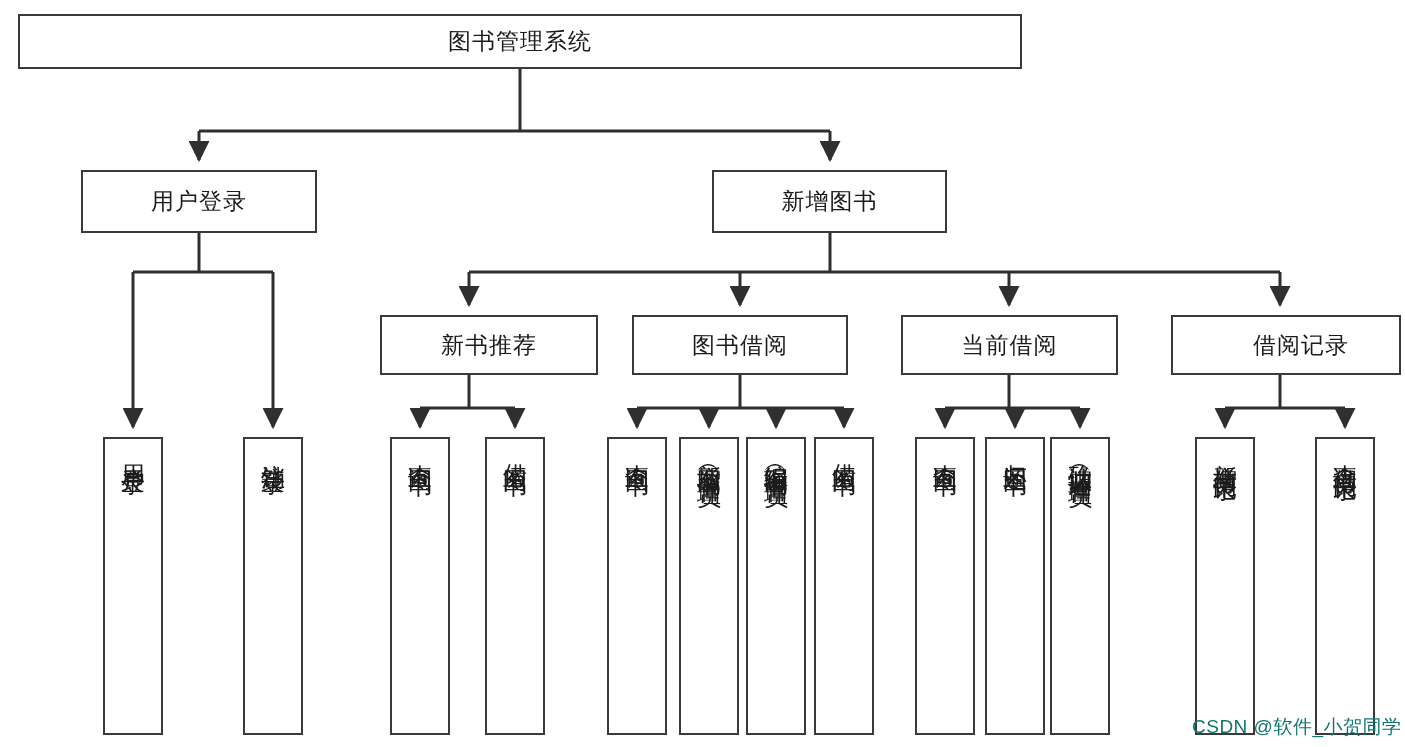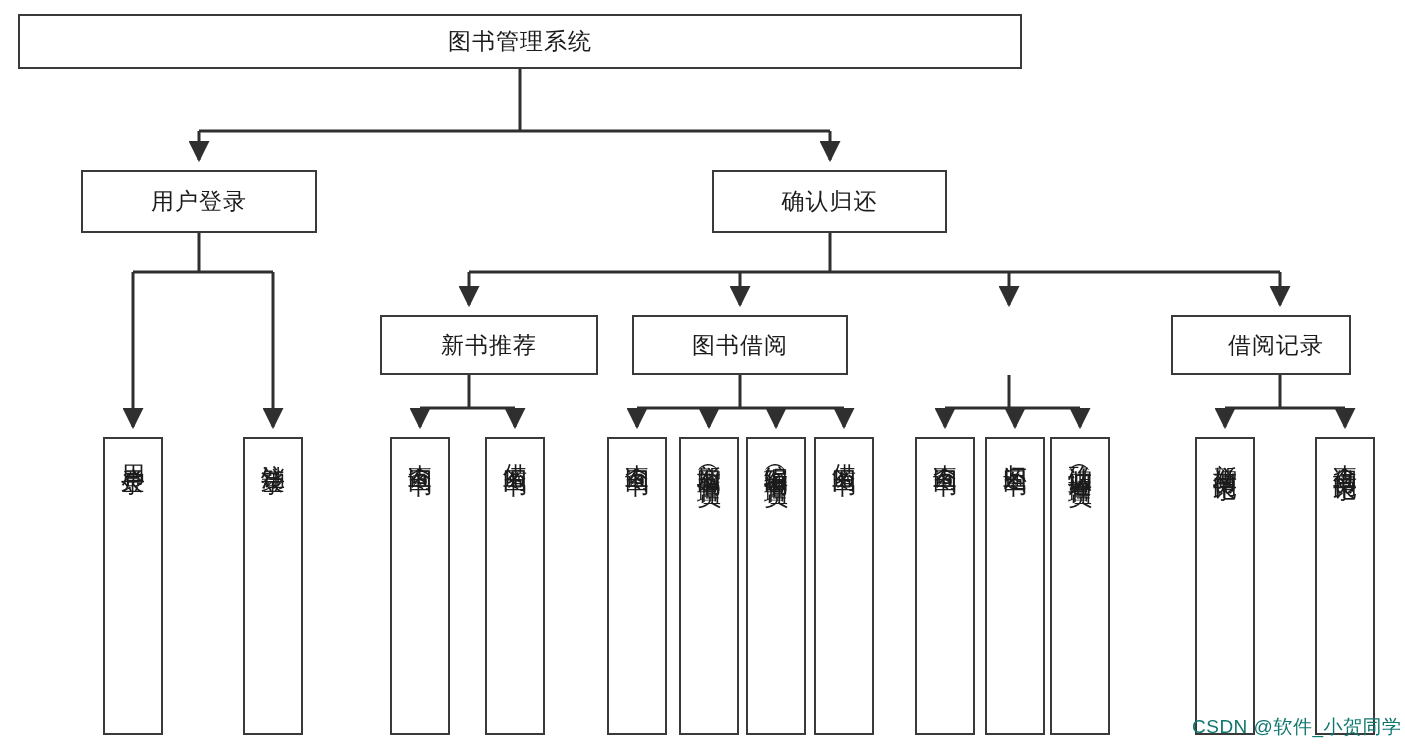--- a/index.html
+++ b/index.html
@@ -125,30 +125,33 @@
   </svg>
 
   <div class="node root h" style="left:18px; top:14px; width:1004px; height:55px;">
     <span class="lbl">图书管理系统</span>
   </div>
 
   <div class="node h" style="left:81px; top:170px; width:236px; height:63px;">
     <span class="lbl">用户登录</span>
   </div>
   <div class="node h" style="left:712px; top:170px; width:235px; height:63px;">
-    <span class="lbl">确认归还</span>
+    <span class="lbl">新增图书</span>
   </div>
 
   <div class="node h" style="left:380px; top:315px; width:218px; height:60px;">
     <span class="lbl">新书推荐</span>
   </div>
   <div class="node h" style="left:632px; top:315px; width:216px; height:60px;">
     <span class="lbl">图书借阅</span>
   </div>
-  <div class="node h" style="left:1171px; top:315px; width:180px; height:60px;padding-left:30px;">
+  <div class="node h" style="left:901px; top:315px; width:217px; height:60px;">
+    <span class="lbl">当前借阅</span>
+  </div>
+  <div class="node h" style="left:1171px; top:315px; width:230px; height:60px;padding-left:30px;">
     <span class="lbl">借阅记录</span>
   </div>
 
   <div class="node v" style="left:103px; top:437px; width:60px; height:298px;">
     <span class="lbl">用户登录</span>
   </div>
   <div class="node v" style="left:243px; top:437px; width:60px; height:298px;">
     <span class="lbl">注销登录</span>
   </div>
   <div class="node v" style="left:390px; top:437px; width:60px; height:298px;">

